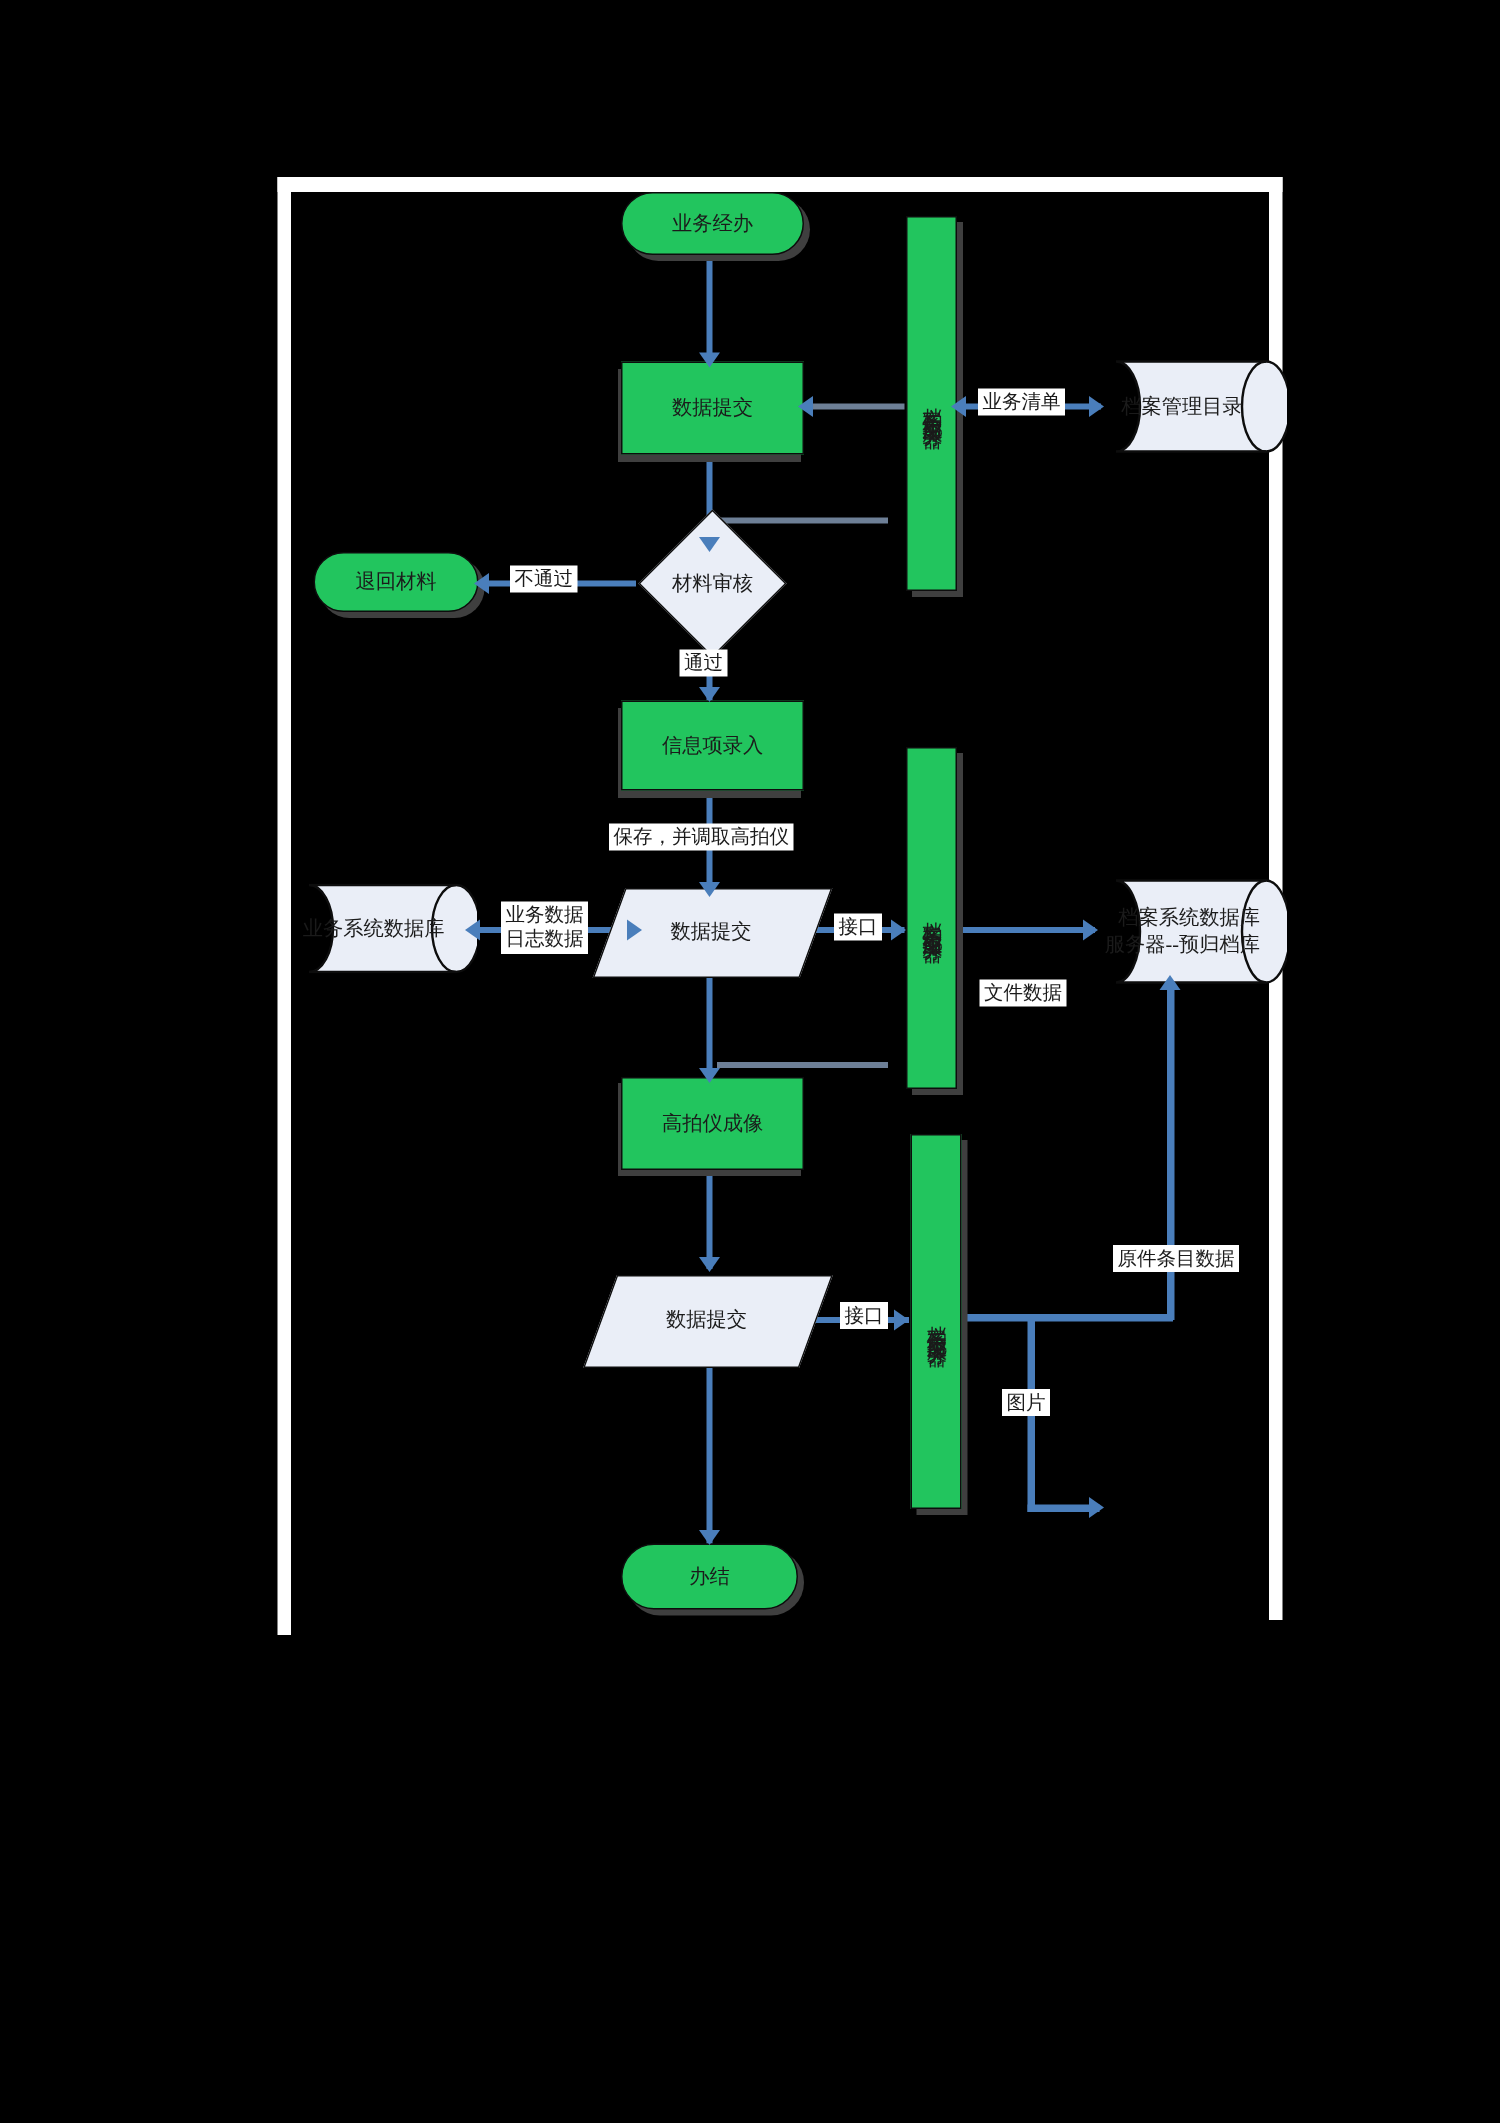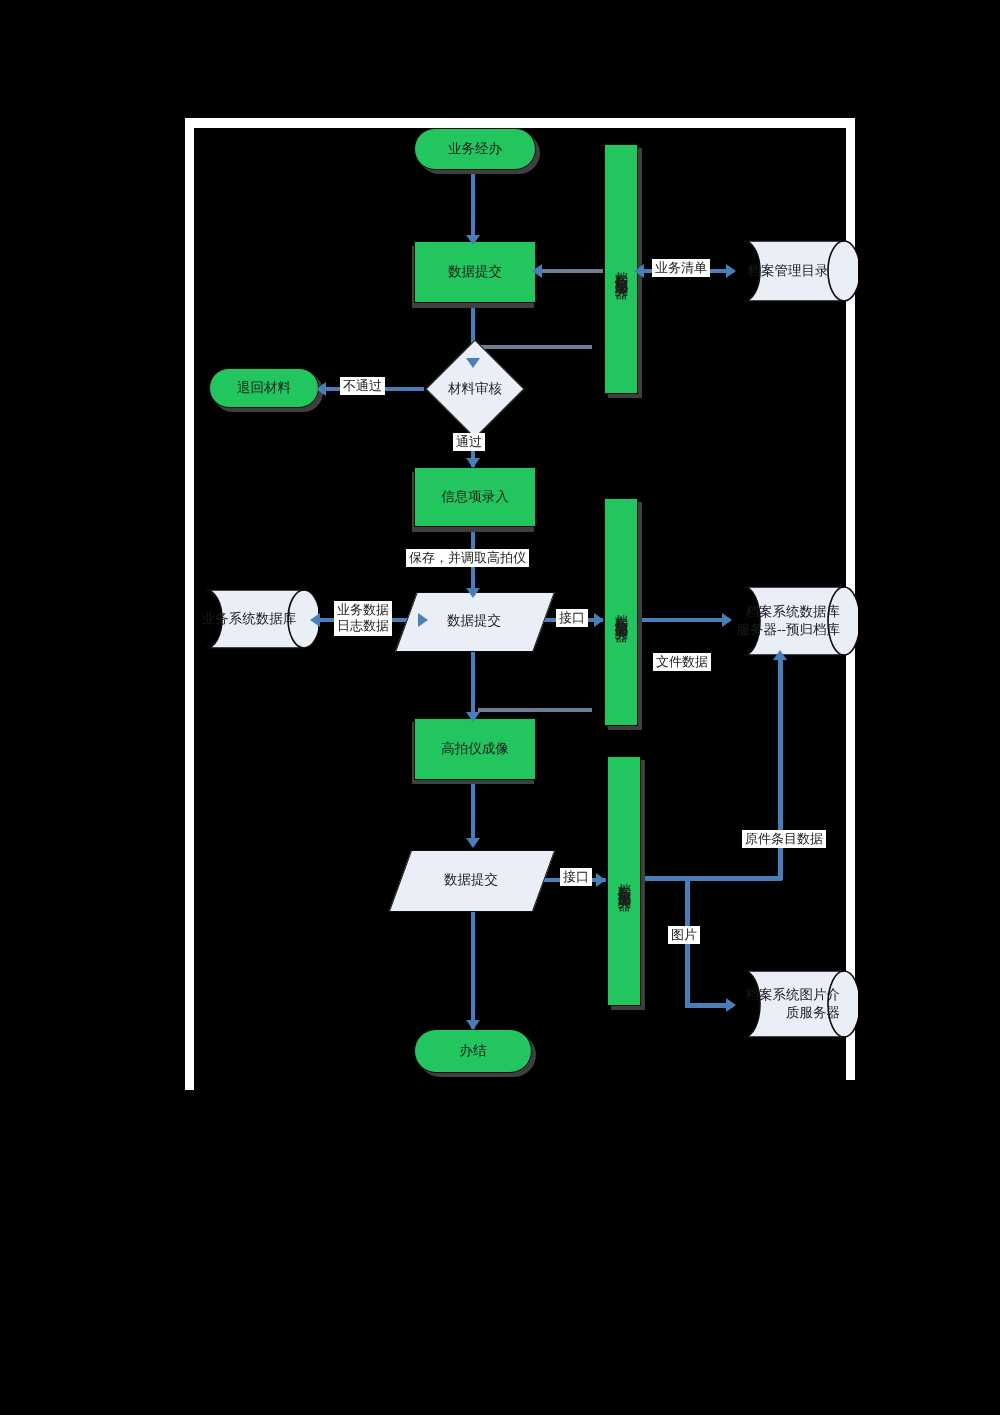--- a/index.html
+++ b/index.html
@@ -206,27 +206,20 @@
     </div>
 
     <div class="cyl" style="left:730px;top:586px;width:128px;height:70px;">
       <svg width="128" height="70" viewBox="0 0 128 70">
         <path d="M14,1 L114,1 A16,34 0 0 1 114,69 L14,69 A16,34 0 0 0 14,1 Z" fill="#eaeef7" stroke="#0d0d0d" stroke-width="1.6"></path>
         <path d="M114,1 A16,34 0 0 0 114,69" fill="none" stroke="#0d0d0d" stroke-width="1.6"></path>
       </svg>
       <div class="ctext">档案系统数据库服务器--预归档库</div>
     </div>
 
-    <div class="cyl" style="left:730px;top:970px;width:128px;height:68px;">
-      <svg width="128" height="68" viewBox="0 0 128 68">
-        <path d="M14,1 L114,1 A16,33 0 0 1 114,67 L14,67 A16,33 0 0 0 14,1 Z" fill="#eaeef7" stroke="#0d0d0d" stroke-width="1.6"></path>
-        <path d="M114,1 A16,33 0 0 0 114,67" fill="none" stroke="#0d0d0d" stroke-width="1.6"></path>
-      </svg>
-      <div class="ctext">档案系统图片介质服务器</div>
-    </div>
 
     <div class="elabel" style="left:340px;top:377px;">不通过</div>
 
     <div class="elabel" style="left:453px;top:433px;">通过</div>
 
     <div class="elabel" style="left:652px;top:259px;">业务清单</div>
 
     <div class="elabel" style="left:406px;top:549px;">保存，并调取高拍仪</div>
 
     <div class="elabel" style="left:334px;top:601px;">业务数据

